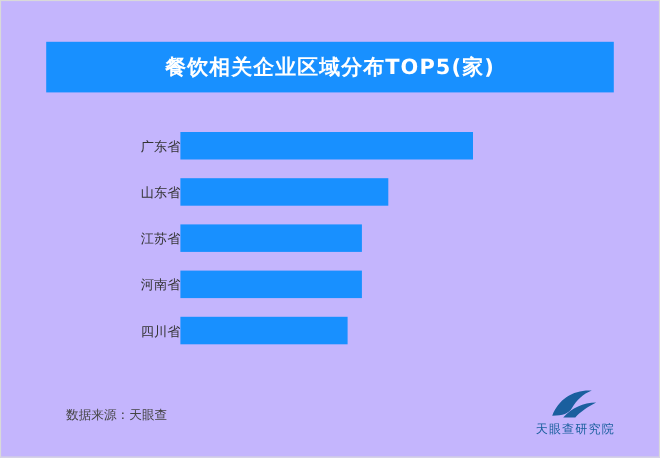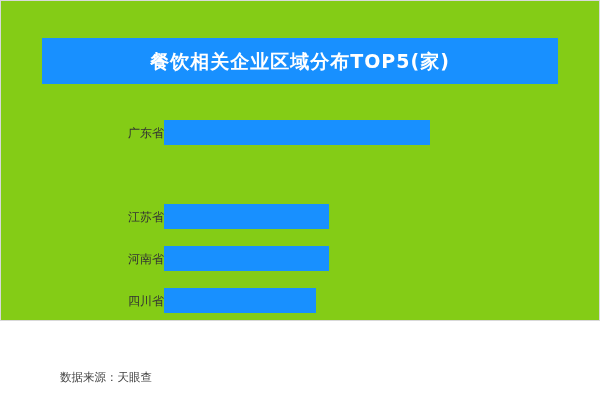--- a/index.html
+++ b/index.html
@@ -9,22 +9,22 @@
   body {
     width: 600px;
     height: 416px;
     background: #ffffff;
     font-family: "DejaVu Sans", "Liberation Sans", sans-serif;
     overflow: hidden;
   }
   #page {
     position: relative;
     width: 600px;
-    height: 321px;
-    background: #84cc16;
+    height: 416px;
+    background: #c4b5fd;
     box-sizing: border-box;
   }
   
   #page::after {
     content: "";
     position: absolute;
     left: 0; top: 0; right: 0; bottom: 0;
     border: 1px solid #d9d9d9;
     pointer-events: none;
   }
@@ -135,20 +135,26 @@
 
   <div class="chart">
 
     <div class="bar-row" style="top:0px;">
       <div class="bar-label">广东省</div>
       <div class="bar-track">
         <div class="bar-fill" style="width:67.5%;"></div>
       </div>
     </div>
 
+    <div class="bar-row" style="top:42px;">
+      <div class="bar-label">山东省</div>
+      <div class="bar-track">
+        <div class="bar-fill" style="width:47.9%;"></div>
+      </div>
+    </div>
 
     <div class="bar-row" style="top:84px;">
       <div class="bar-label">江苏省</div>
       <div class="bar-track">
         <div class="bar-fill" style="width:41.8%;"></div>
       </div>
     </div>
 
     <div class="bar-row" style="top:126px;">
       <div class="bar-label">河南省</div>
@@ -161,14 +167,23 @@
       <div class="bar-label">四川省</div>
       <div class="bar-track">
         <div class="bar-fill" style="width:38.5%;"></div>
       </div>
     </div>
 
   </div>
 
   <div class="source">数据来源：天眼查</div>
 
+  <div class="brand">
+    <div class="brand-mark">
+      <svg viewBox="0 0 46 30" width="46" height="30" aria-hidden="true">
+        <path d="M2 26 C8 10, 22 2, 38 3 C30 6, 24 12, 20 19 C17 24, 12 26, 2 26 Z" fill="#1a5f9e"></path>
+        <path d="M12 27.5 C20 19, 30 14, 42 14 C34 18, 27 23, 23 27.5 Z" fill="#1a5f9e"></path>
+      </svg>
+    </div>
+    <div class="brand-name">天眼查研究院</div>
+  </div>
 
 </div>
 
 </body></html>

